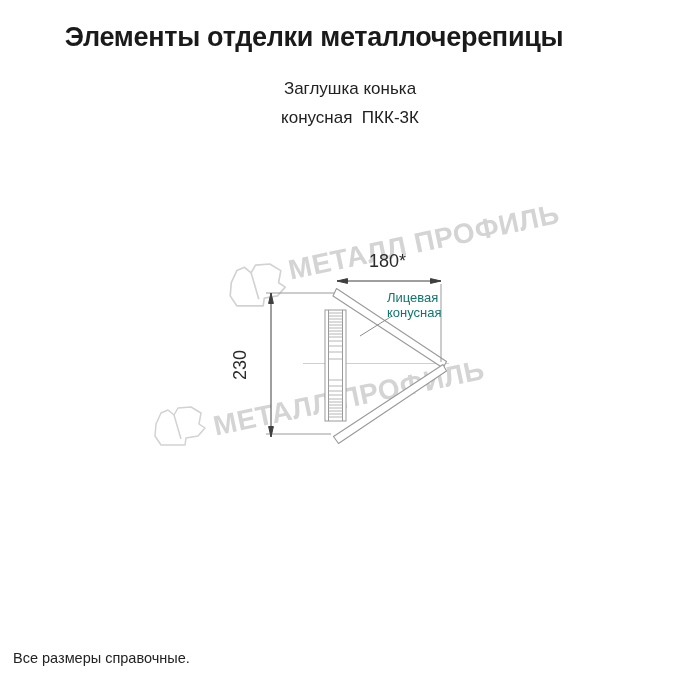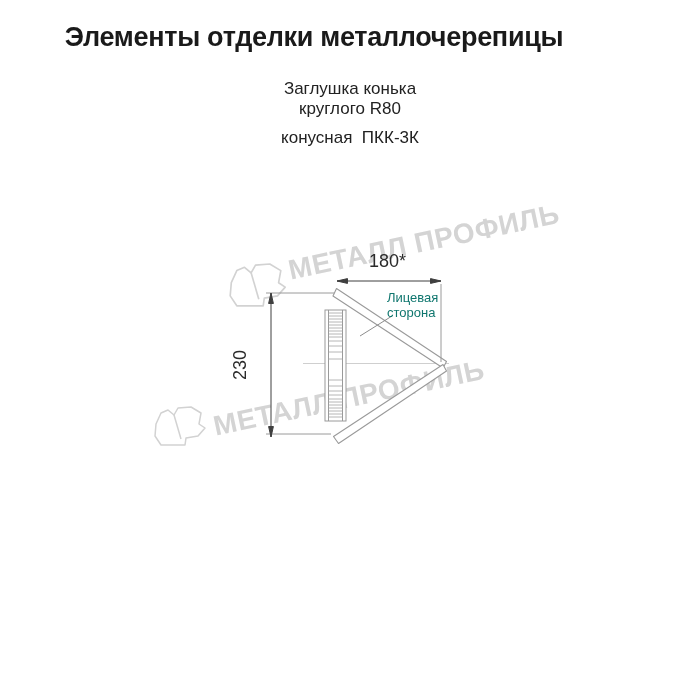--- a/index.html
+++ b/index.html
@@ -109,28 +109,28 @@
       <polygon points="271,437 268.6,426.5 273.4,426.5"></polygon>
     </g>
 
     <line x1="392" y1="316" x2="360" y2="336" stroke="#8d8d8d" stroke-width="1"></line>
   </svg>
 
   <div class="page-title">Элементы отделки металлочерепицы</div>
 
   <div class="subtitle-block">
     <div>Заглушка конька</div>
-    <div>круглого R80</div>
     <div class="subtitle-type">конусная  ПКК-3К</div>
   </div>
 
   <div class="dim-label dim-w">180*</div>
   <div class="dim-label dim-h">230</div>
 
   <div class="face-label">
     <div>Лицевая</div>
-    <div>сторона</div>
+    <div>конусная</div>
   </div>
 
   <div class="footer">
+    <div>Все размеры справочные.</div>
   </div>
 
 </div>
 
 </body></html>

